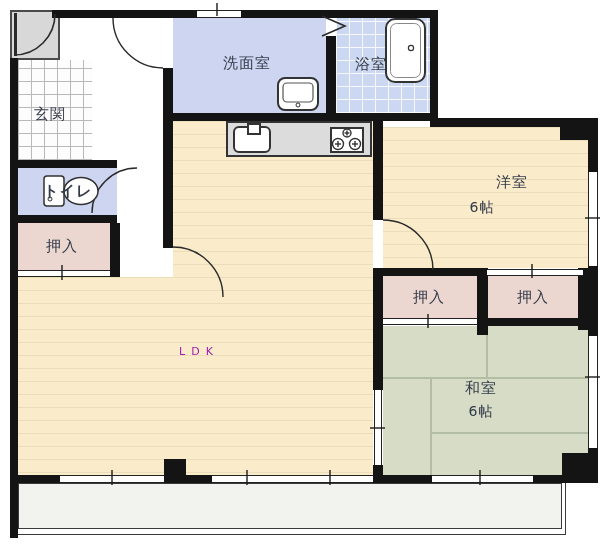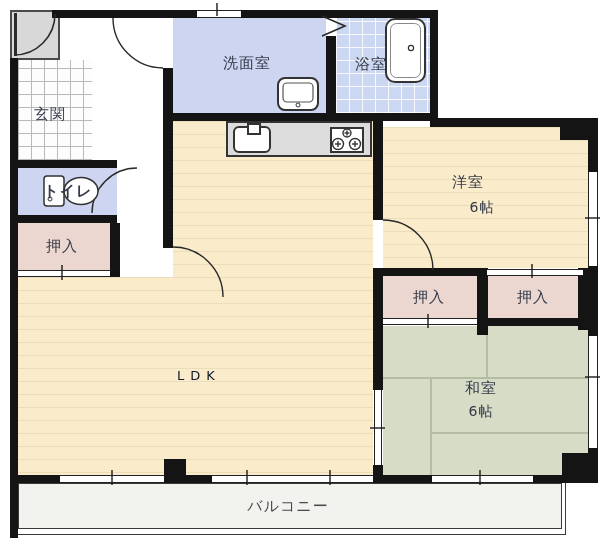--- a/index.html
+++ b/index.html
@@ -170,20 +170,19 @@
     </g>
   </svg>
 
   <div class="lbl" style="left:50px;top:114px;font-family:Liberation Mono, monospace;">玄関</div>
   <div class="lbl" style="left:247px;top:63px;">洗面室</div>
   <div class="lbl" style="left:371px;top:64px;text-align:right;">浴室</div>
   <div class="lbl" style="left:68px;top:191px;font-weight:bold;">トイレ</div>
   <div class="lbl" style="left:62px;top:246px;">押入</div>
   <div class="lbl" style="left:429px;top:297px;">押入</div>
   <div class="lbl" style="left:533px;top:297px;">押入</div>
-  <div class="lbl" style="left:468px;top:182px;">洋室</div>
+  <div class="lbl" style="left:512px;top:182px;">洋室</div>
   <div class="lbl" style="left:482px;top:208px;font-size:14px;">6帖</div>
   <div class="lbl" style="left:481px;top:388px;">和室</div>
   <div class="lbl" style="left:481px;top:412px;font-size:14px;">6帖</div>
-  <div class="lbl" style="left:199px;top:351px;font-size:13px;letter-spacing:6px;color:#0f172a;margin-top:24px;">LDK</div>
-  <div class="lbl" style="left:288px;top:506px;color:#4a4a4a;">バルコニー</div>
+  <div class="lbl" style="left:199px;top:351px;font-size:11px;letter-spacing:6px;color:#a21caf;">LDK</div>
 
 </div>
 
 </body></html>

